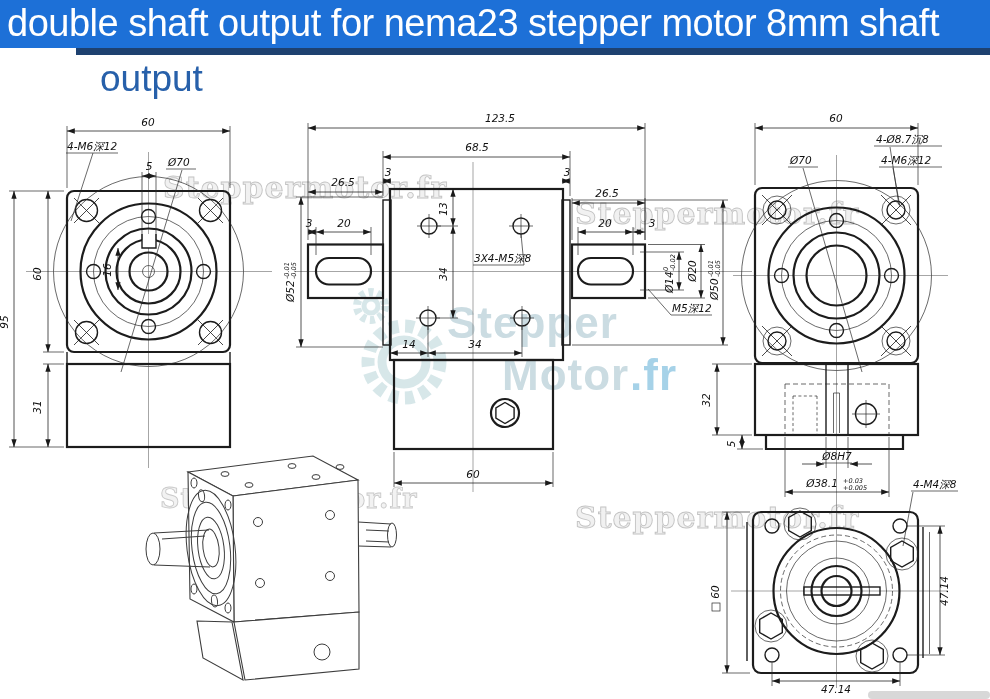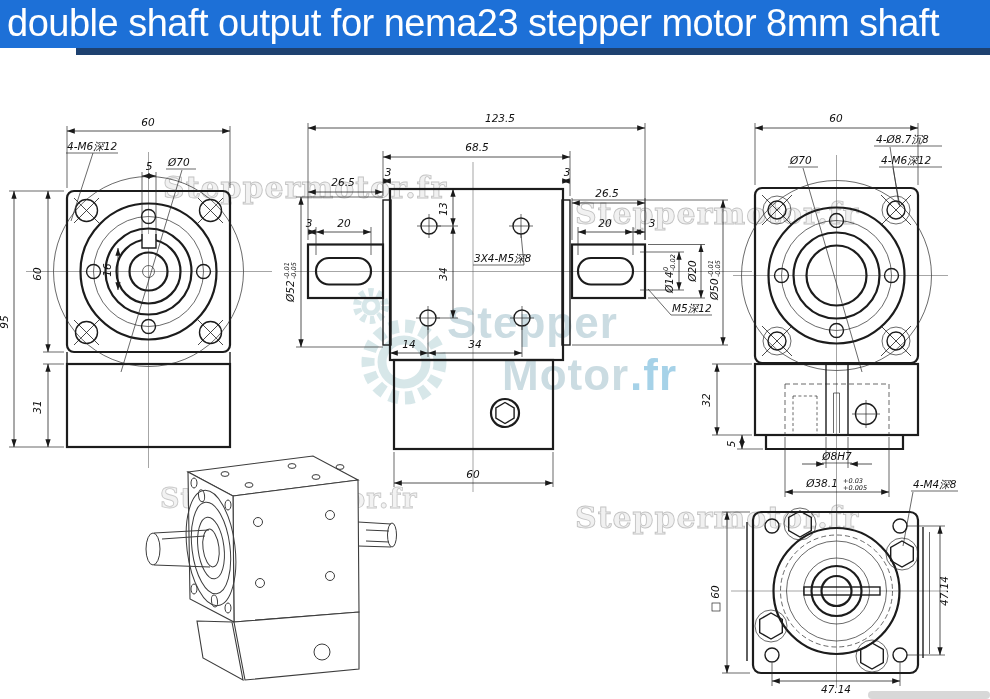--- a/index.html
+++ b/index.html
@@ -40,20 +40,21 @@
 </head>
 <body>
 
 <div id="stage">
 
   <div id="banner">
     <span>double shaft output for nema23 stepper motor 8mm shaft</span>
   </div>
   <div id="banner-shadow"></div>
 
+  <div id="lbl-output" class="view-label">output</div>
 
   <svg width="990" height="699" viewBox="0 0 990 699">
     <defs>
       <marker id="ar" viewBox="0 0 10 8" markerWidth="11" markerHeight="8.8" refX="9.5" refY="4" orient="auto-start-reverse" markerUnits="strokeWidth">
         <path d="M0,0.8 L9.8,4 L0,7.2 Z" fill="#1a1a1a"></path>
       </marker>
     </defs>
 
     <g>
       <text class="wm" x="163" y="198">Steppermotor.fr</text>

